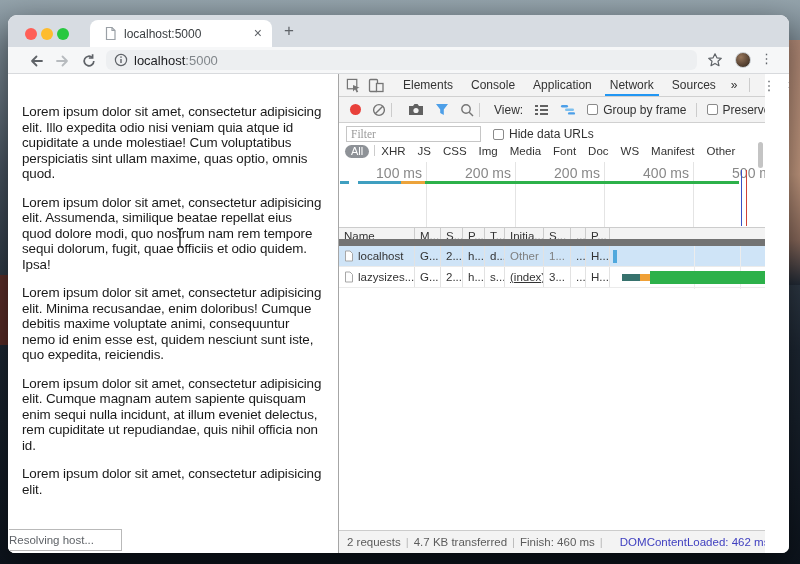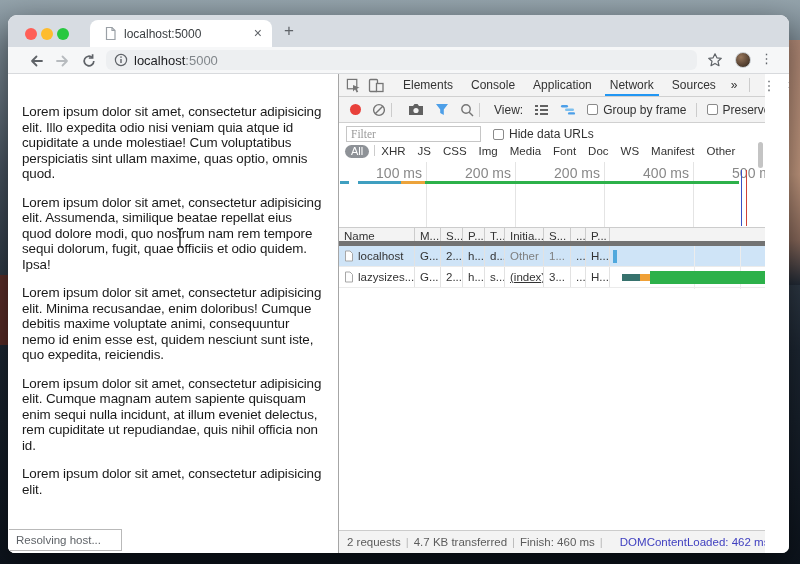--- a/index.html
+++ b/index.html
@@ -31,21 +31,21 @@
   .star { position:absolute; right:66px; top:5px; }
   .avatar { position:absolute; right:38px; top:5px; width:16px; height:16px; border-radius:50%; background:radial-gradient(circle at 35% 30%,#96755a 0%,#5d4736 55%,#2d231b 100%); border:1px solid #c8ccd0; }
   .kebab { position:absolute; right:16px; top:4px; font-size:13px; color:#5f6368; }
 
   .content { position:absolute; left:0; top:59px; width:100%; height:479px; background:#fff; }
 
   
   .page { position:absolute; left:0; top:0; width:330px; height:479px; background:#fff; overflow:hidden; }
   .page-inner { position:absolute; left:14px; top:18px; width:300px; }
   .page-inner p { font-size:13.4px; line-height:15.5px; color:#1a1a1a; margin:12px 0 13px 0; letter-spacing:-0.1px; }
-  .status-bubble { position:absolute; left:1px; bottom:2px; width:113px; height:22px; background:#fff; border:1px solid #b9b9b9; border-left:none; font-size:11.5px; color:#5f6368; line-height:21px; padding-left:7px; white-space:nowrap; overflow:hidden; }
+  .status-bubble { position:absolute; left:1px; bottom:2px; width:113px; height:22px; background:#fff; border:1px solid #b9b9b9; border-left:none; font-size:11.5px; color:#5f6368; line-height:21px; white-space:nowrap; overflow:hidden; }
   .ibeam { position:absolute; left:166px; top:153px; }
 
   
   .devtools { position:absolute; left:330px; top:0; width:427px; height:479px; background:#fdba74; border-left:1px solid #a6a6a6; font-size:12px; color:#333; }
 
   .dt-tabbar { position:absolute; left:0; top:0; width:100%; height:23px; background:#f3f3f3; border-bottom:1px solid #d0d0d0; display:flex; align-items:center; }
   .dt-tabbar .ico { margin-left:7px; display:flex; align-items:center; }
   .vdiv { width:1px; height:14px; background:#ccc; margin:0 5px; }
   .dt-tab { padding:0 9px; height:22px; line-height:22px; position:relative; white-space:nowrap; }
   .dt-tab.active::after { content:""; position:absolute; left:4px; right:4px; bottom:0; height:2px; background:#2196f3; }
@@ -72,21 +72,21 @@
   .tf-div { width:1px; height:11px; background:#ccc; margin-left:5px; }
 
   .dt-overview { position:absolute; left:0; top:88px; width:100%; height:66px; background:#fff; border-bottom:1px solid #ccc; overflow:hidden; }
   .ov-grid { position:absolute; top:0; bottom:0; width:1px; background:#e4e4e4; }
   .ov-tick { position:absolute; top:3px; width:60px; text-align:right; font-size:14px; color:#888; }
   .ov-seg { position:absolute; top:19px; height:3px; }
   .ov-evt { position:absolute; top:8px; height:56px; width:1px; }
 
   .dt-table { position:absolute; left:0; top:154px; width:100%; bottom:23px; background:#fff; overflow:hidden; }
   .t-row { display:flex; width:100%; height:18px; }
-  .t-head { background:#f3f3f3; border-bottom:5px solid #737373; height:18px; }
+  .t-head { background:#f3f3f3; border-bottom:7px solid #737373; height:18px; }
   .t-head .t-cell { border-right:1px solid #ccc; font-size:11.5px; color:#333; line-height:17px; }
   .t-cell { flex:none; padding-left:5px; overflow:hidden; white-space:nowrap; }
   .c-name{width:76px;} .c-m{width:26px;} .c-s{width:22px;} .c-p{width:22px;} .c-t{width:20px;}
   .c-init{width:39px;} .c-s2{width:27px;} .c-dots{width:15px;} .c-p2{width:24px;}
   .c-wf{flex:1; position:relative;}
   .sort-arrow { position:absolute; right:5px; top:3px; font-size:8px; color:#555; }
   .d-row { height:21px; border-bottom:1px solid #ebebeb; font-size:11.5px; color:#333; }
   .d-row .t-cell { border-right:1px solid #e2e2e2; line-height:20px; }
   .d-row.selected { background:#cfe4f7; }
   .d-row .c-wf { border-right:none; }

